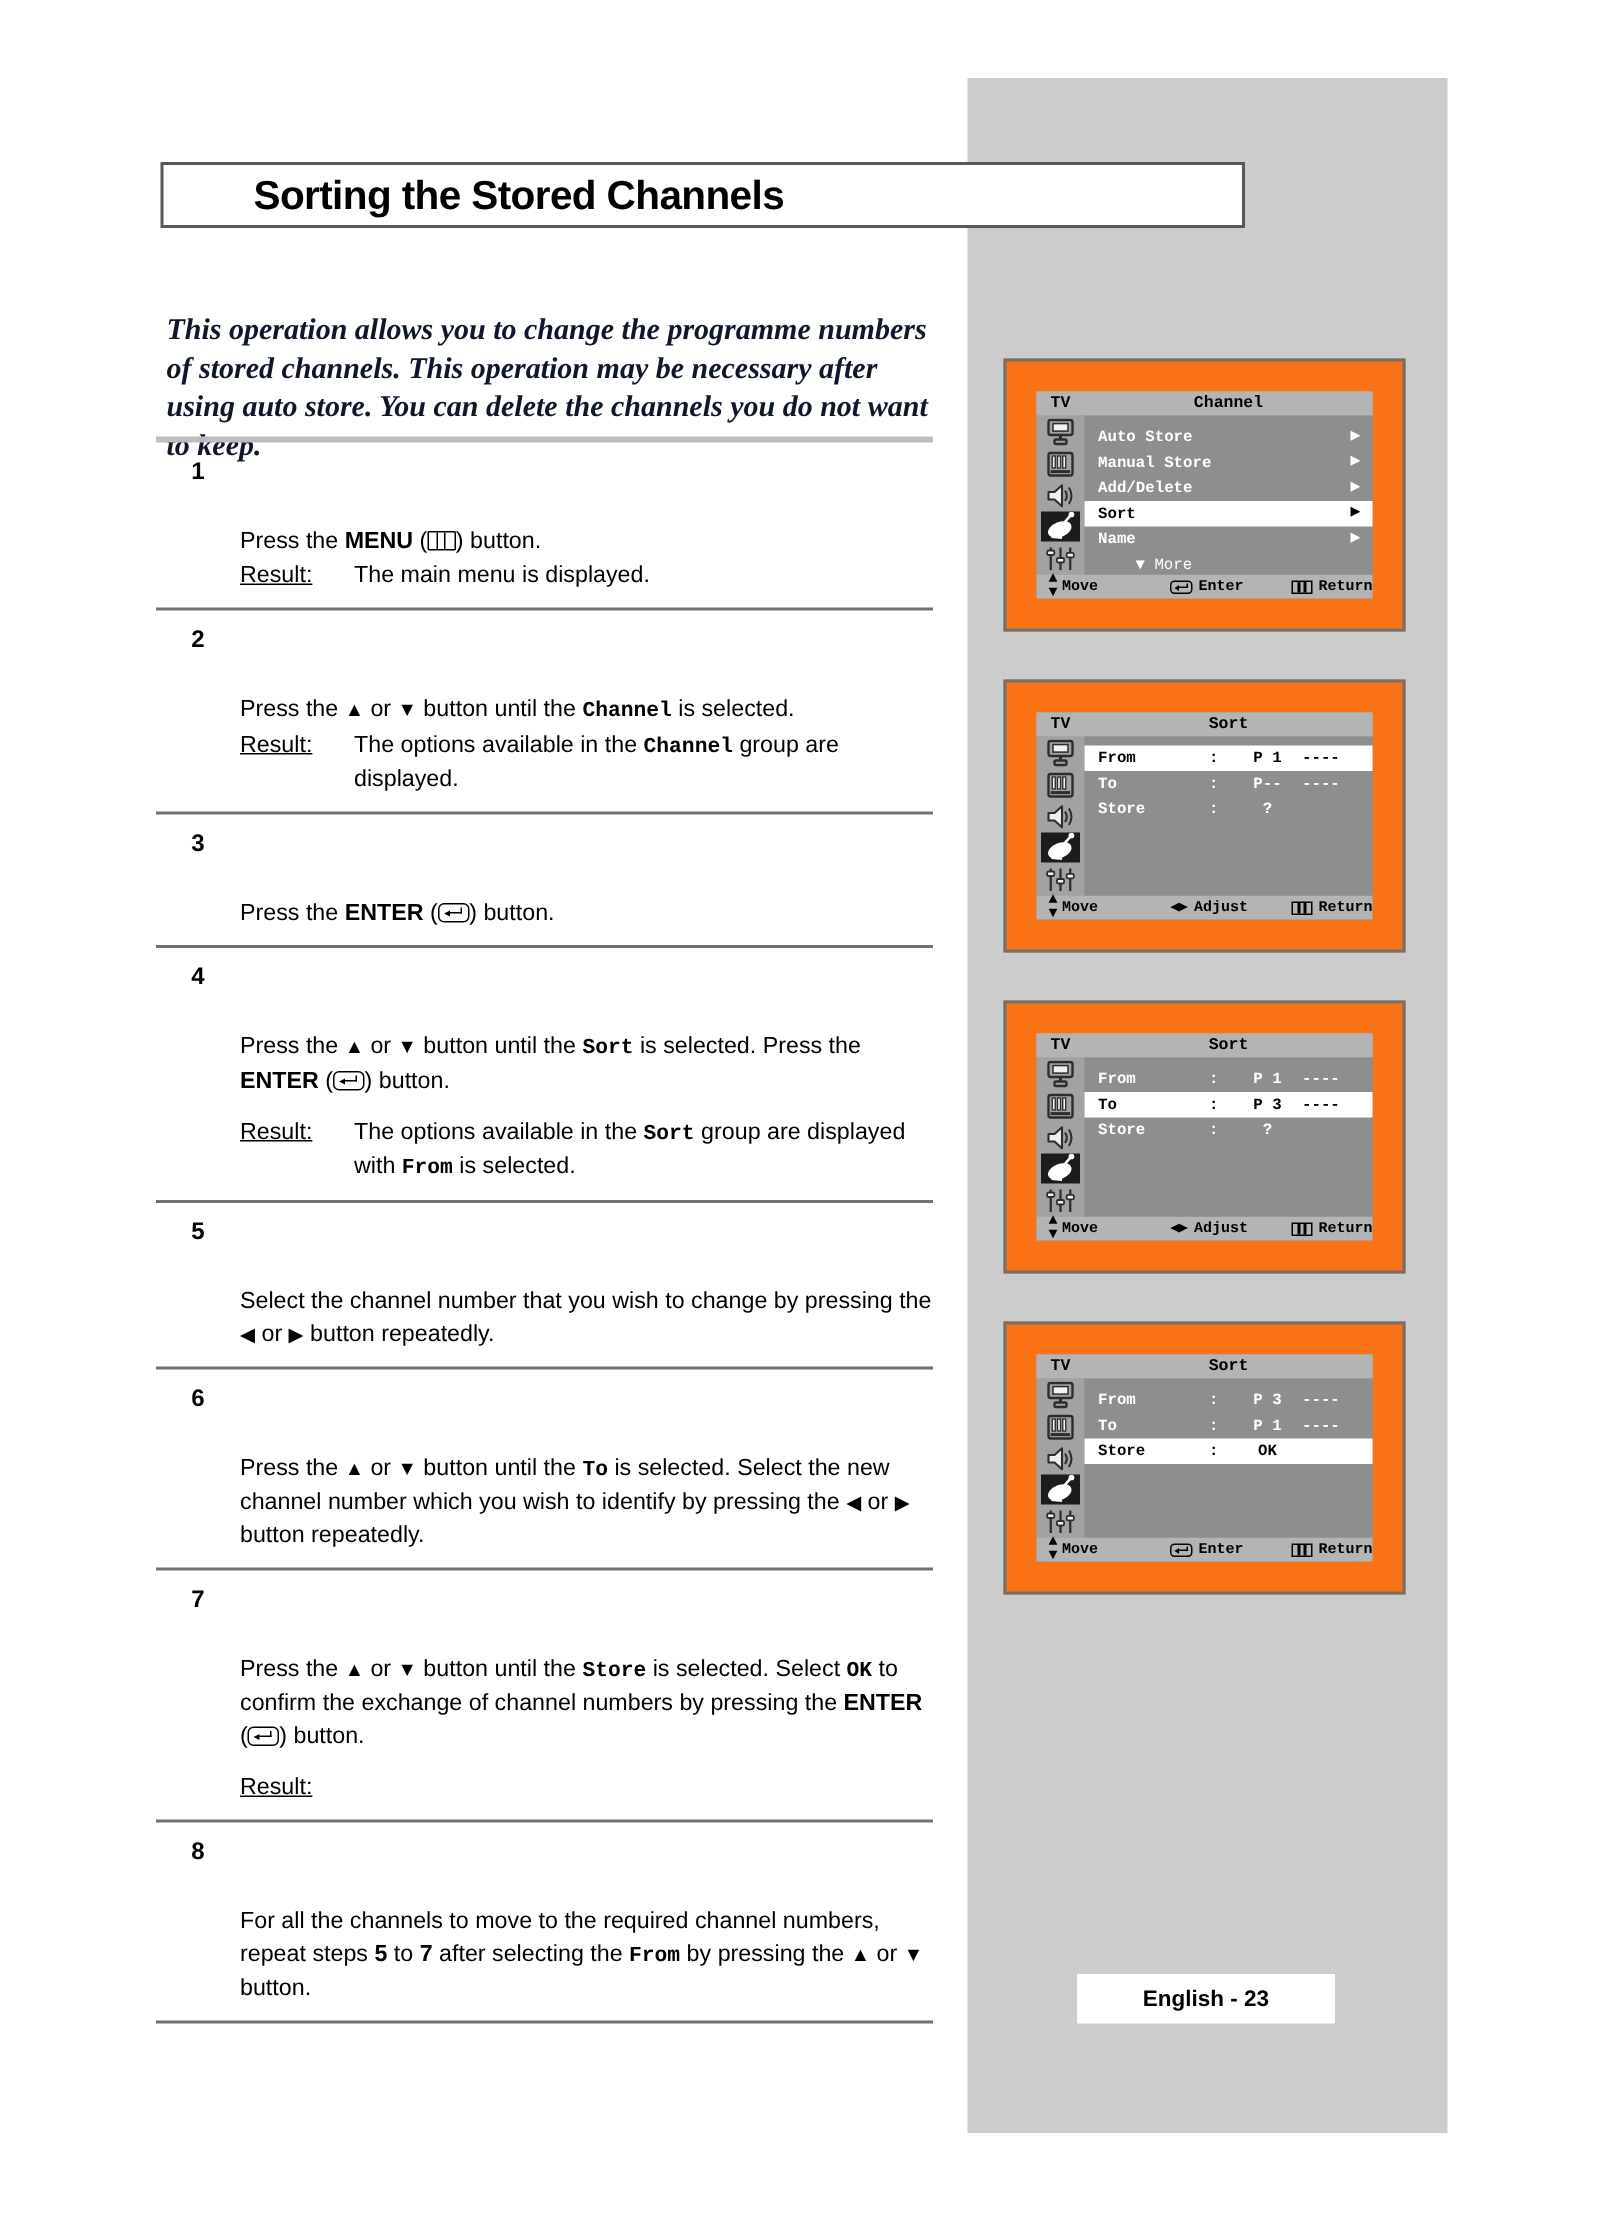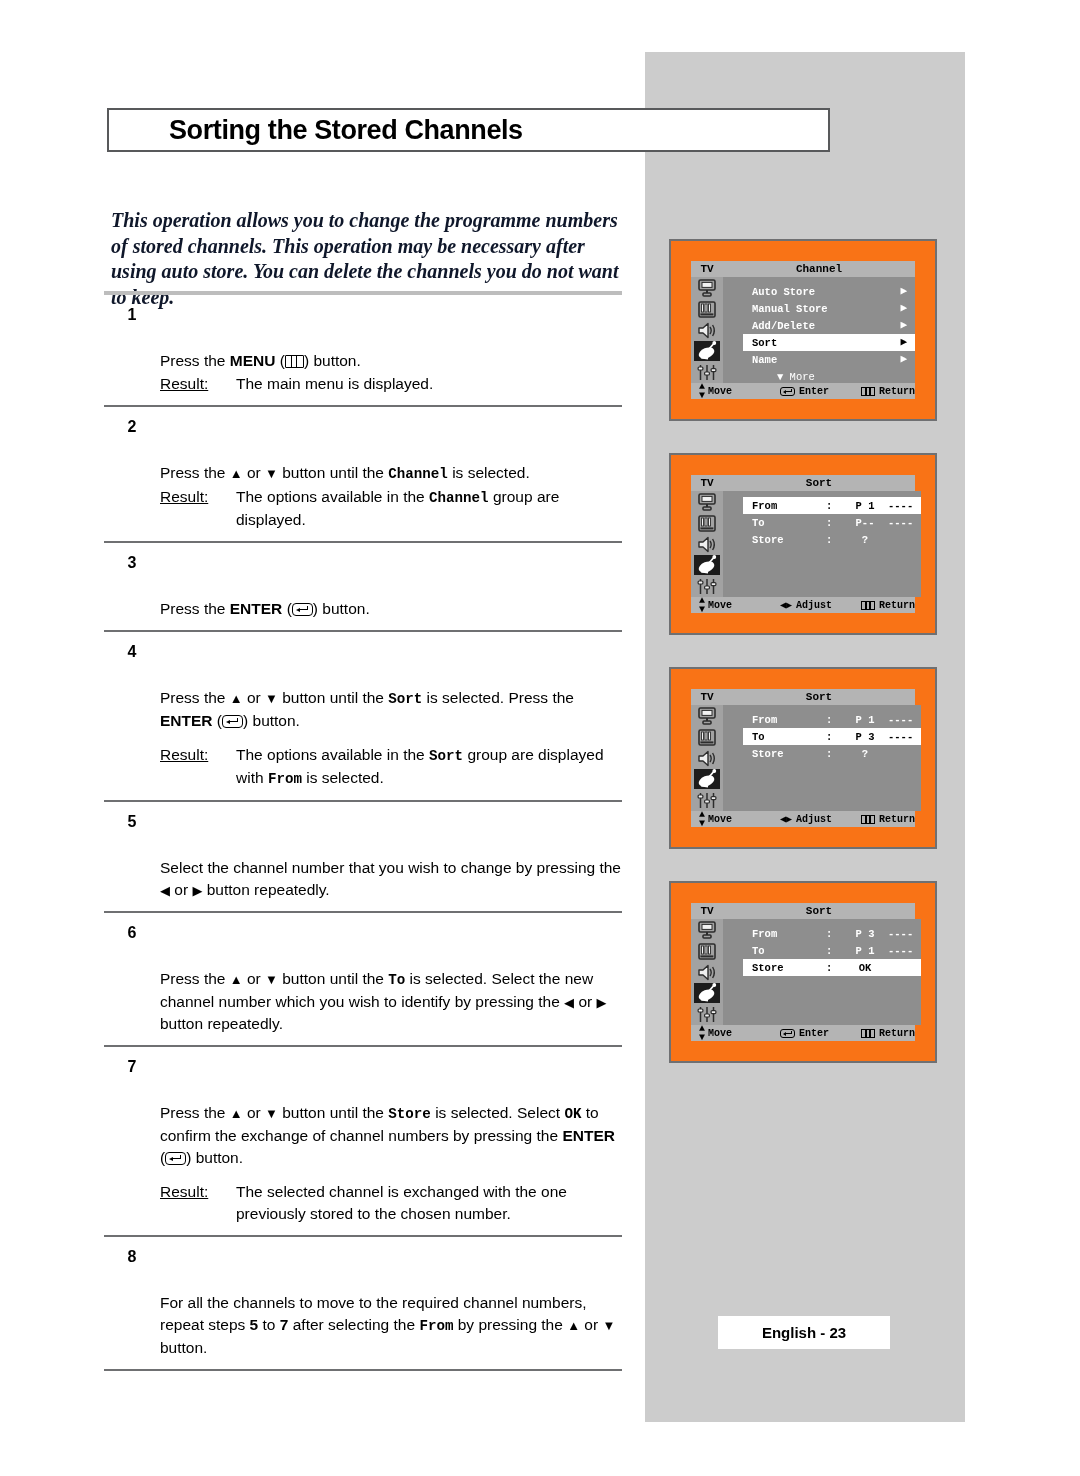--- a/index.html
+++ b/index.html
@@ -211,21 +211,20 @@
     font-size: 11px;
     font-weight: bold;
     text-align: center;
     line-height: 16px;
     background: #b4b4b4;
   }
   .osd-mid {
     flex: 1 1 auto;
     display: flex;
     min-height: 0;
-    gap: 20px;
   }
   .osd-rail {
     width: 32px;
     flex: 0 0 32px;
     background: #a2a2a2;
     display: flex;
     flex-direction: column;
     align-items: center;
     padding-top: 2px;
   }
@@ -437,21 +436,20 @@
   </div>
 
   <div class="rule-thin"></div>
 
   <div class="step">
     <div class="step-num">7</div>
     <div class="step-body">
       <p><span>Press the </span><span class="arr">▲</span><span> or </span><span class="arr">▼</span><span> button until the </span><span class="mono">Store</span><span> is selected. Select </span><span class="mono">OK</span><span> to confirm the exchange of channel numbers by pressing the </span><b class="bold">ENTER</b> <span>(</span><span class="ico enter-ico"></span><span>)</span><span> button.</span></p>
       <div class="result-row spaced">
         <div class="result-label">Result:</div>
-        <div class="result-text">The selected channel is exchanged with the one previously stored to the chosen number.</div>
       </div>
     </div>
   </div>
 
   <div class="rule-thin"></div>
 
   <div class="step">
     <div class="step-num">8</div>
     <div class="step-body">
       <p><span>For all the channels to move to the required channel numbers, repeat steps </span><b class="bold">5</b><span> to </span><b class="bold">7</b><span> after selecting the </span><span class="mono">From</span><span> by pressing the </span><span class="arr">▲</span><span> or </span><span class="arr">▼</span><span> button.</span></p>

